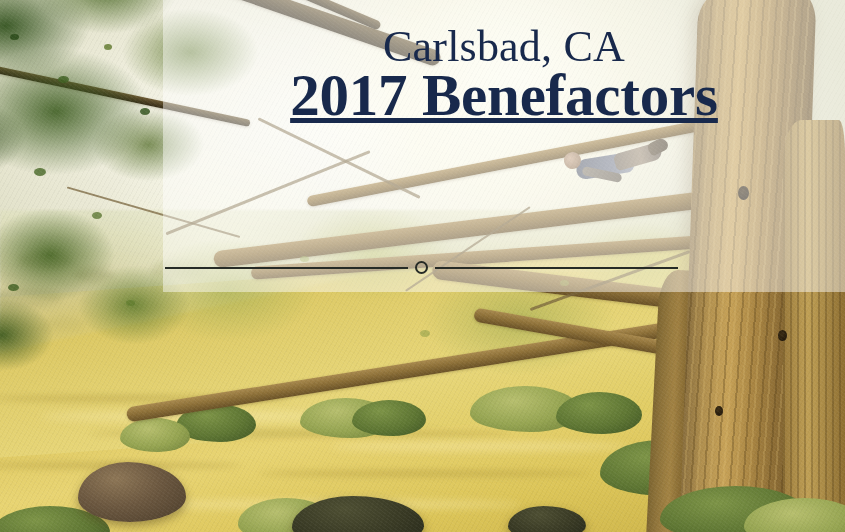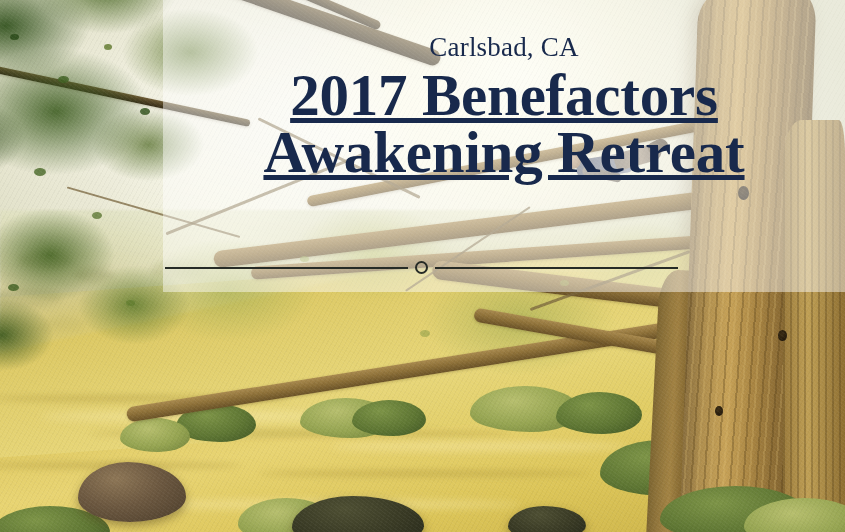--- a/index.html
+++ b/index.html
@@ -300,21 +300,21 @@
   
   .title-block {
     position: absolute;
     left: 163px; top: 0;
     width: 682px;
     padding-top: 27px;
     text-align: center;
     color: #18294c;
   }
   .eyebrow {
-    font-size: 27px;
+    font-size: 44px;
     line-height: 40px;
     font-weight: normal;
     letter-spacing: 0.2px;
     margin: 0;
   }
   .headline {
     margin: 0;
     font-size: 59px;
     line-height: 57px;
     font-weight: bold;
@@ -446,21 +446,20 @@
 
     <div class="photo-grain"></div>
   </div>
 
   <div class="wash"></div>
 
   <div class="title-block">
     <p class="eyebrow">Carlsbad, CA</p>
     <h1 class="headline">
       <span class="hl-line">2017 Benefactors</span>
-      <span class="hl-line">Awakening Retreat</span>
     </h1>
   </div>
 
   <div class="divider">
     <span class="rule"></span>
     <span class="ring"></span>
     <span class="rule"></span>
   </div>
 
 </div>

